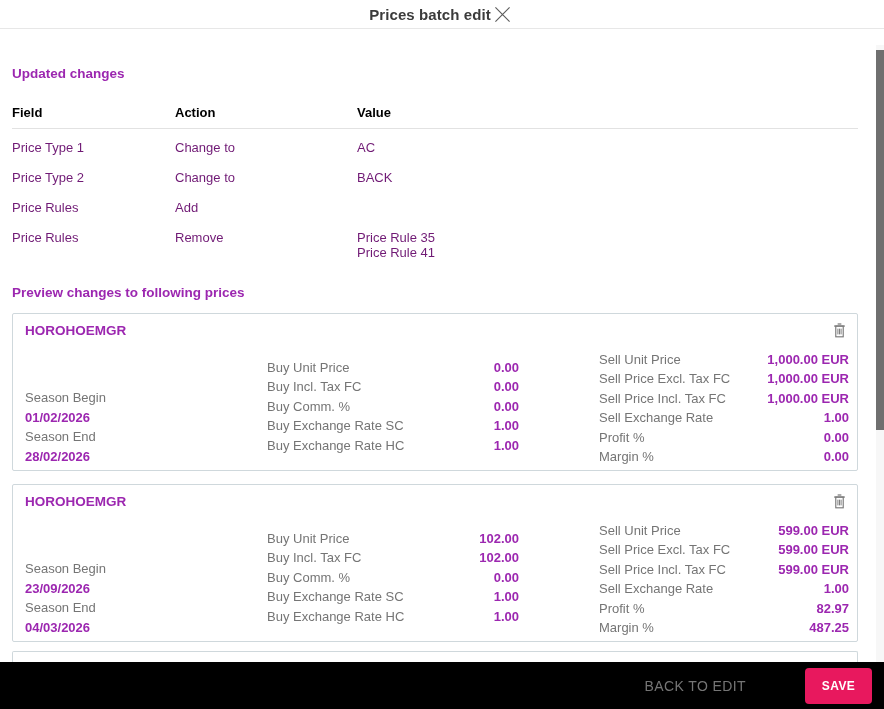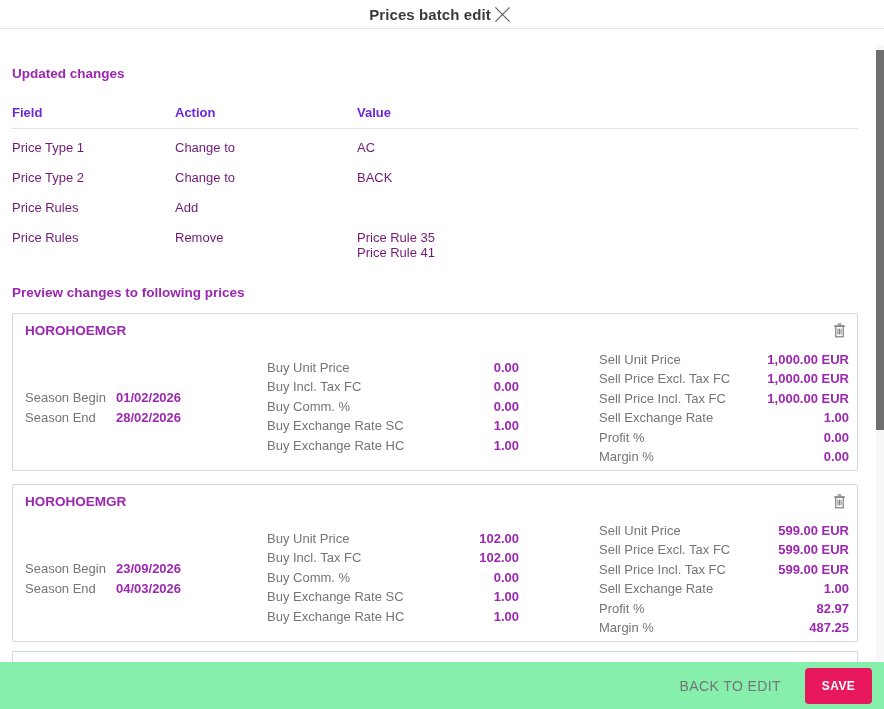--- a/index.html
+++ b/index.html
@@ -49,21 +49,21 @@
     color: #9c27b0;
   }
 
   
   .t-head {
     margin-top: 24px;
     display: grid;
     grid-template-columns: 163px 182px 1fr;
     font-size: 13px;
     font-weight: bold;
-    color: #6d28d9;
+    color: #000000;
     padding-bottom: 8px;
     border-bottom: 1px solid #e2e2e2;
   }
   .t-body { margin-top: 3px; }
   .t-row {
     display: grid;
     grid-template-columns: 163px 182px 1fr;
     padding: 7.5px 0;
     font-size: 13px;
     line-height: 15px;
@@ -94,41 +94,42 @@
     color: #9c27b0;
   }
   .trash-button {
     position: absolute;
     top: 6px; right: 8px;
     width: 20px; height: 20px;
     background: none; border: none; cursor: pointer;
     display: flex; align-items: center; justify-content: center;
   }
   .col-season { position: absolute; left: 12px; top: 74px; font-size: 13px; line-height: 19.5px; }
-  .s-row { display: flex; }
+  .s-row { display: flex; flex-direction: column; }
   .s-label { color: #757575; width: 91px; }
   .s-value { color: #9c27b0; font-weight: bold; }
 
   .kv-col { position: absolute; font-size: 13px; line-height: 19.4px; }
   .col-buy  { left: 254px; top: 44px;  width: 252px; }
   .col-sell { left: 586px; top: 36px;  width: 250px; }
   .kv-row { display: flex; justify-content: space-between; }
   .kv-label { color: #757575; }
   .kv-value { color: #9c27b0; font-weight: bold; }
 
   
   .dialog-footer {
     position: absolute;
     left: 0; bottom: 0;
     width: 884px; height: 47px;
-    background: #86efac;
+    background: #000000;
     display: flex;
     align-items: center;
     justify-content: flex-end;
     z-index: 5;
+    gap: 35px;
   }
   .back-button {
     background: none; border: none; cursor: pointer;
     color: #757575;
     font-family: "Liberation Sans", sans-serif;
     font-size: 14px;
     letter-spacing: .4px;
     padding: 8px 12px;
   }
   .save-button {

